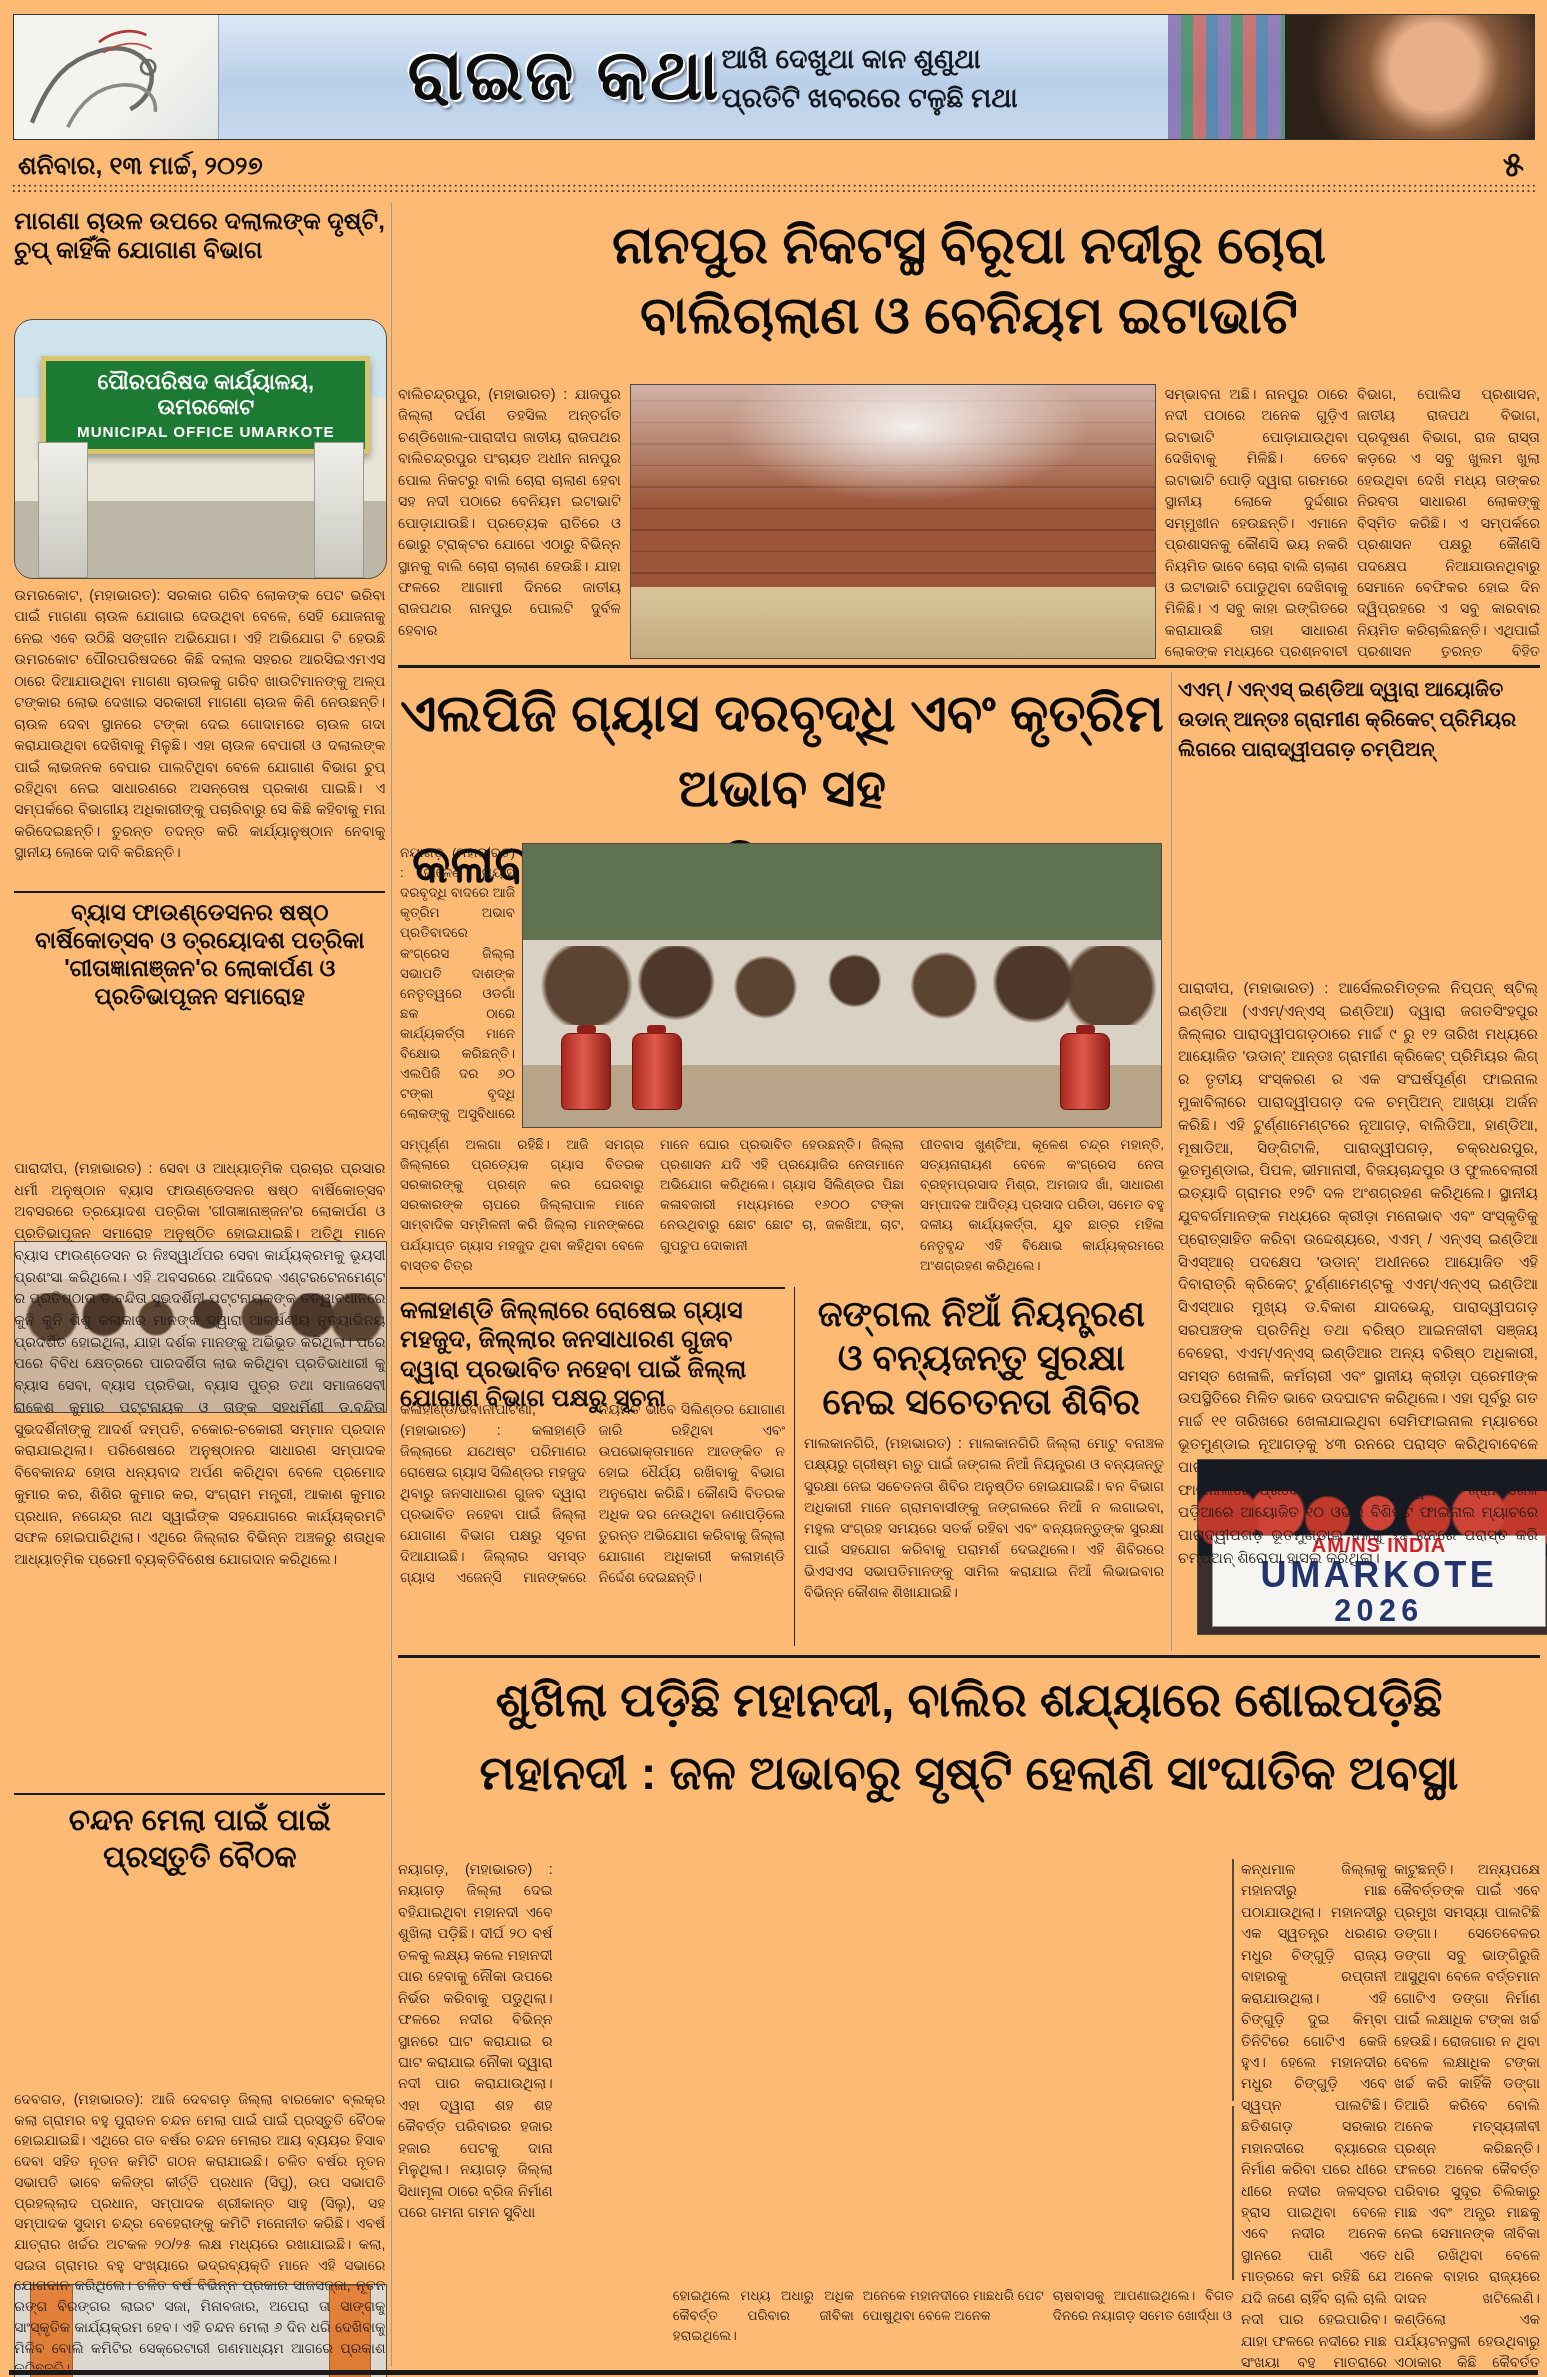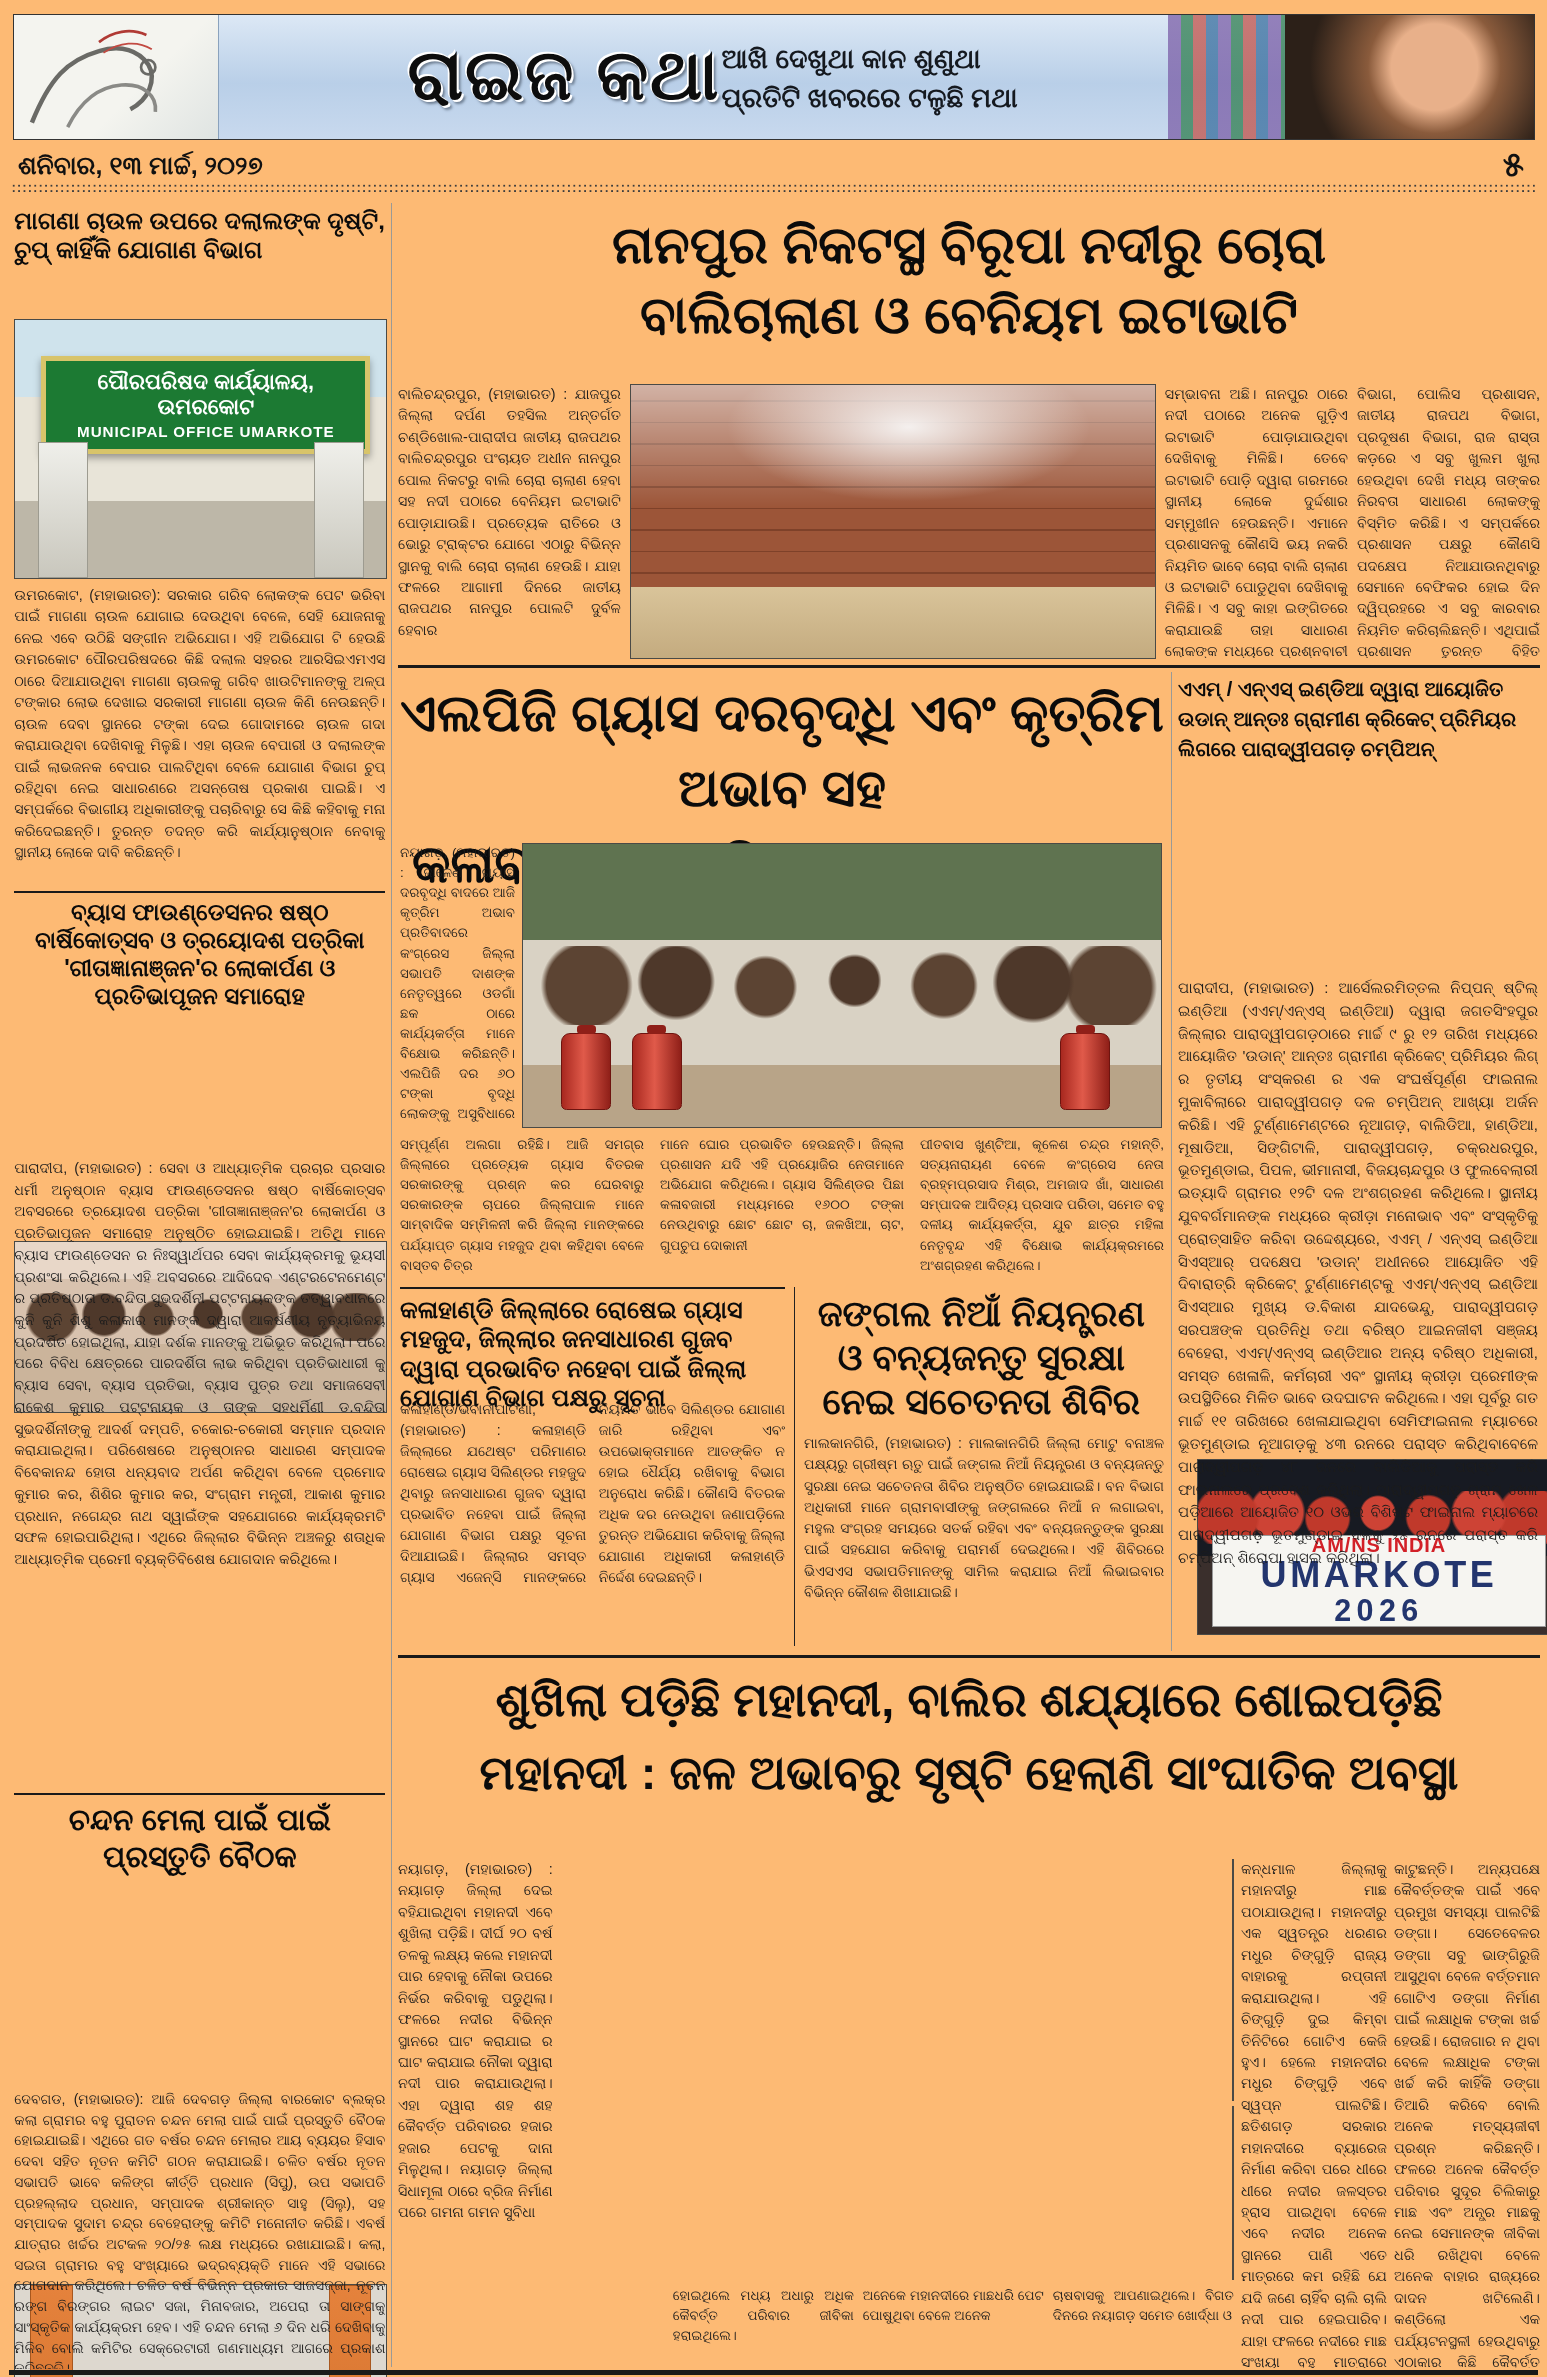--- a/index.html
+++ b/index.html
@@ -21,21 +21,21 @@
              background:repeating-linear-gradient(90deg,#7b5ea7 0 12.6px,#2f7d4f 12.6px 25px,#c2534a 25px 38px,#386e9e 38px 50px);opacity:.75;}
   .m-child{position:absolute;right:0;top:0;width:249px;height:100%;
            background:radial-gradient(circle at 60% 42%,#e8b08a 0 26%,#8a5b3c 40%,#2c2018 75%);}
   .m-title{position:absolute;left:394px;top:20px;font-size:70px;font-weight:bold;color:#0d0d0d;
            text-shadow:1.8px 1.8px 0 #fff,-1.8px -1.8px 0 #fff,3.6px 3.6px 2.7px #6f7f93;letter-spacing:1.8px;}
   .m-tags{position:absolute;left:708px;top:25px;font-size:27px;font-weight:bold;color:#15191f;line-height:1.45;}
   .dotrule{left:10.8px;top:183px;width:1526px;height:11.7px;
            background-image:radial-gradient(circle,#3c3c3c 1.1px,transparent 1.3px);
            background-size:5.4px 5.4px;}
   
-  .gate-photo{background:linear-gradient(#cfe3ec 0 30%,#e8e4d8 30% 70%,#bdb7a8 70%);}
+  .gate-photo{background:linear-gradient(#cfe3ec 0 30%,#e8e4d8 30% 70%,#bdb7a8 70%);border-radius:19px;}
   .gate-sign{position:absolute;left:7%;top:14%;width:86%;height:34%;background:#1c7a33;
              border:5.4px solid #d8c46a;display:flex;flex-direction:column;align-items:center;justify-content:center;
              color:#fff;text-align:center;box-shadow:0 3.6px 7.2px rgba(0,0,0,.35);}
   .gate-sign .od{font-size:21.5px;font-weight:bold;}
   .gate-sign .en{font-size:15.2px;font-weight:bold;letter-spacing:0.9px;margin-top:3.6px;}
   .gate-pillar{position:absolute;bottom:0;width:13%;height:52%;background:linear-gradient(#efefea,#c9c7bd);border:0.9px solid #9d9b90;}
   .brick-photo{background:
      linear-gradient(rgba(255,255,255,.55),rgba(255,255,255,0) 45%),
      repeating-linear-gradient(0deg,#9c5538 0 20px,#7e4129 20px 21.5px),
      #9c5538;}

